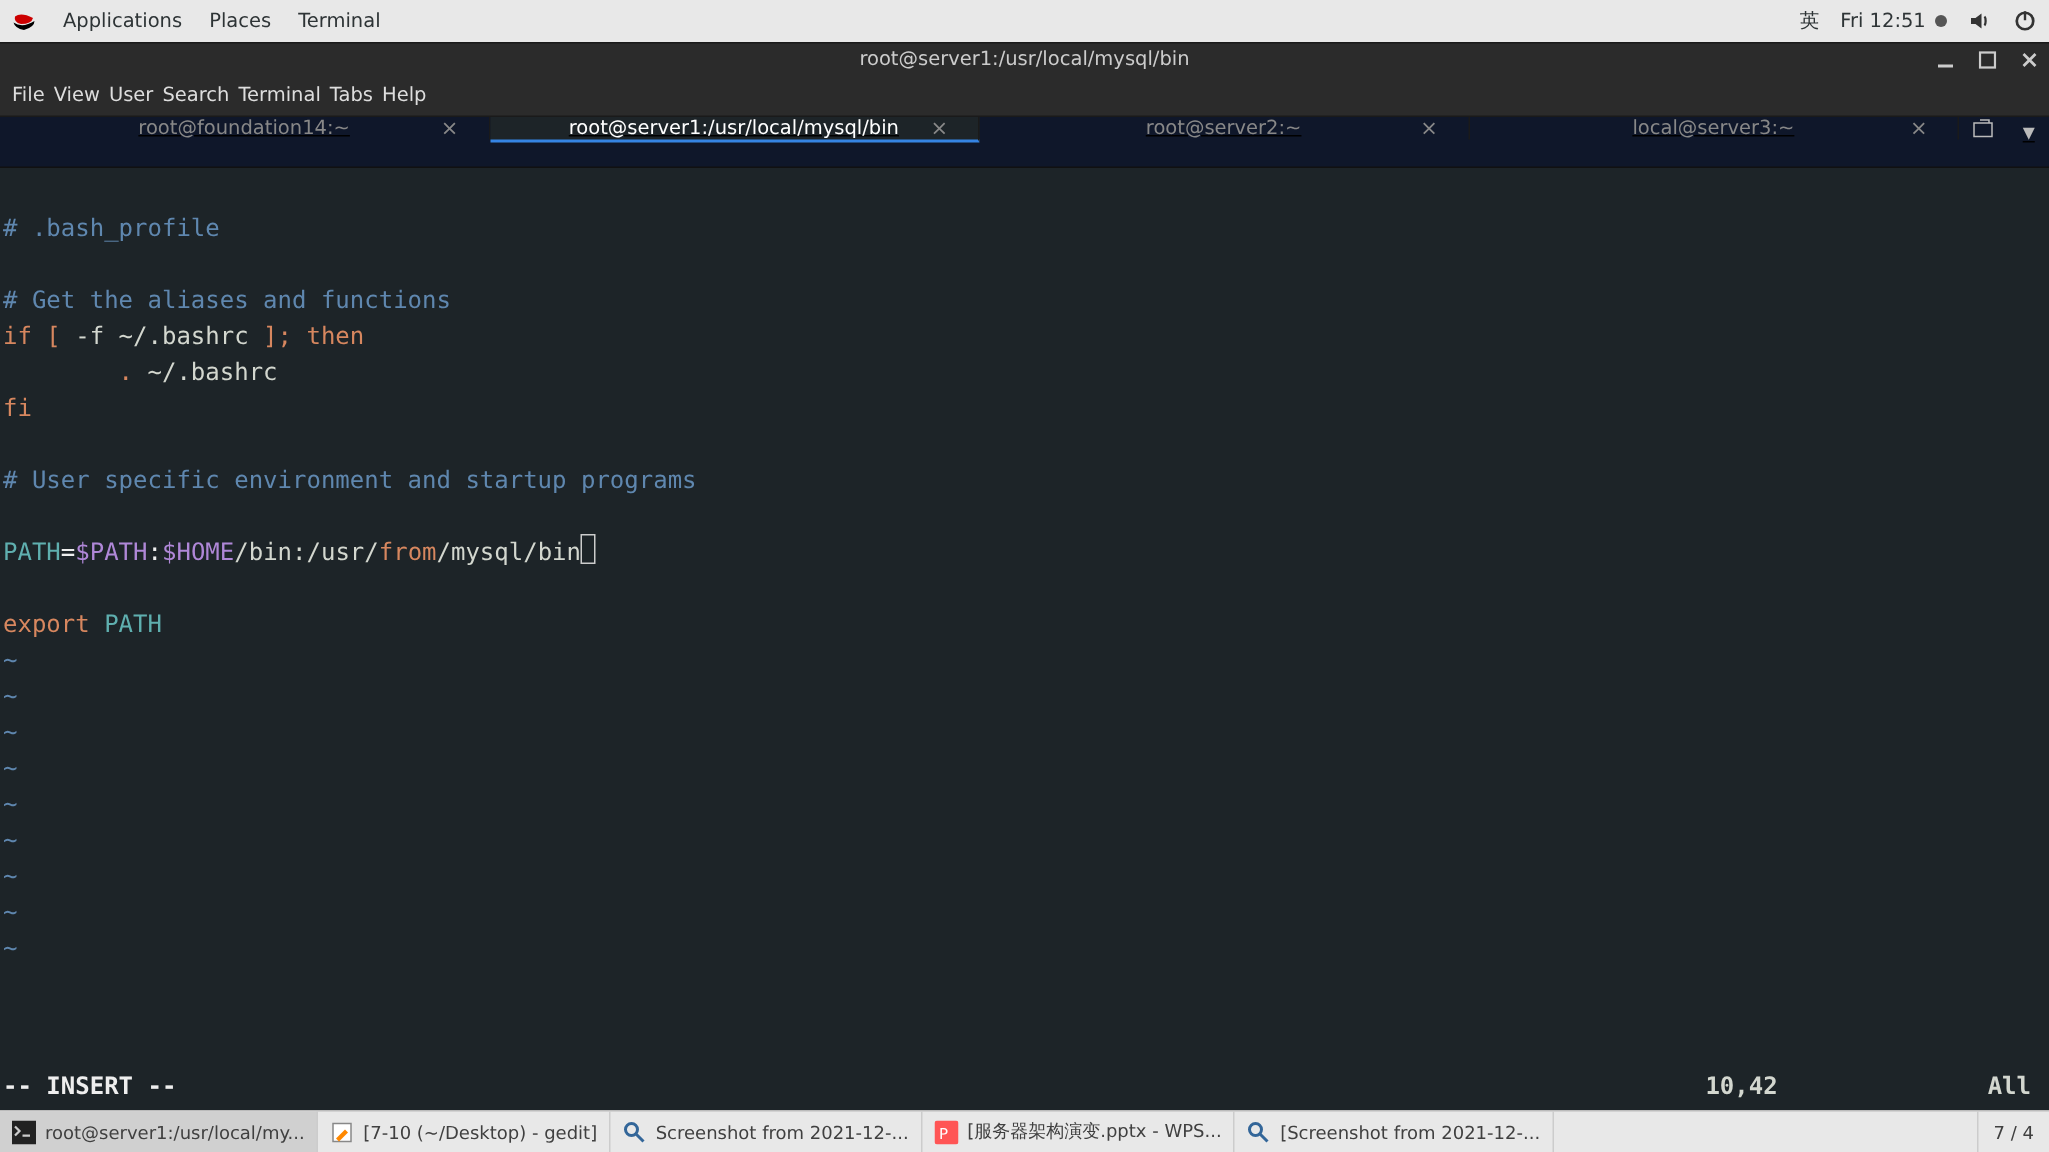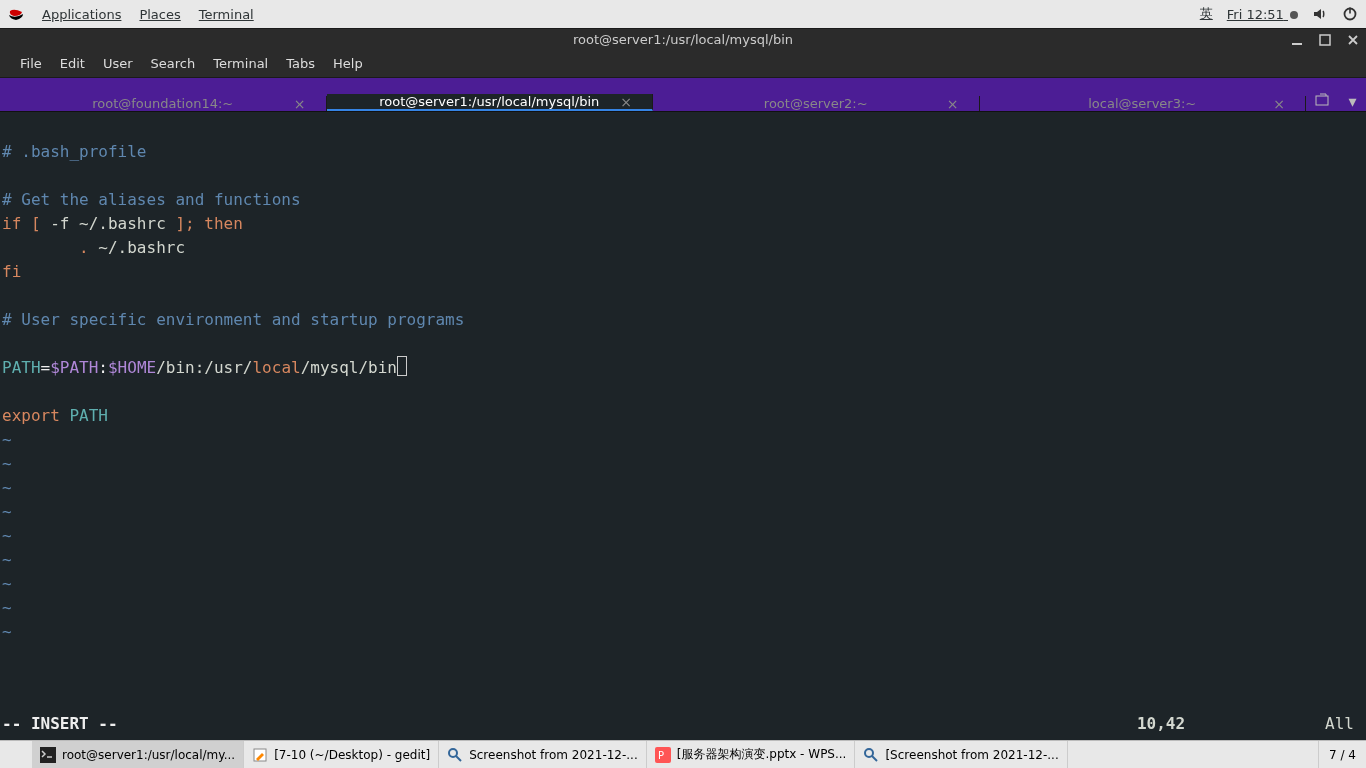--- a/index.html
+++ b/index.html
@@ -10,21 +10,20 @@
   overflow: hidden;
   position: relative;
 }
 .top-panel {
   height: 28px;
   background: #e8e8e8;
   display: flex; align-items: center;
   padding: 0 8px;
   font-size: 13px;
   color: #2e3436;
-  text-decoration: underline;
 }
 .top-panel .left { display: flex; align-items: center; gap: 18px; }
 .top-panel .right { margin-left: auto; display: flex; align-items: center; gap: 14px; }
 .redhat-icon { width: 16px; height: 16px; }
 .top-panel .dot { width: 8px; height: 8px; border-radius: 50%; background: #555; display: inline-block; margin-left: 2px; }
 .sys-icon { width: 16px; height: 16px; display: inline-flex; align-items: center; justify-content: center; }
 
 .window-chrome {
   height: 22px;
   background: #2b2b2b;
@@ -38,33 +37,34 @@
   position: absolute; right: 6px; top: 0; bottom: 0;
   display: flex; align-items: center; gap: 14px;
   color: #ccc; font-size: 14px;
 }
 .win-btn { width: 14px; height: 14px; display: inline-flex; align-items: center; justify-content: center; cursor: pointer; }
 
 .menu-bar {
   height: 28px;
   background: #2b2b2b;
   display: flex; align-items: center;
-  padding: 0 20px;
-  gap: 18px;
+  padding: 0 8px;
+  gap: 6px;
   color: #ddd;
   font-size: 13px;
   border-bottom: 1px solid #1a1a1a;
 }
 .menu-bar span { cursor: pointer; }
 
 .tab-bar {
   height: 34px;
-  background: #4c1d95;
-  display: flex; align-items: flex-end;
+  background: #0f172a;
+  display: flex; align-items: flex-start;
   border-bottom: 1px solid #111;
+  text-decoration: underline;
 }
 .tab {
   flex: 1;
   display: flex; align-items: center; justify-content: center;
   color: #888;
   font-size: 13px;
   position: relative;
   border-right: 1px solid #1a1a1a;
 }
 .tab.active {
@@ -105,31 +105,30 @@
 .cursor-block {
   display: inline-block; width: 10px; height: 20px;
   border: 1px solid #ccc; vertical-align: -3px;
 }
 .status-line {
   position: absolute; left: 2px; right: 2px; bottom: 4px;
   display: flex;
   color: #eee; font-weight: bold; margin-top: 32px;
 }
 .status-line .mid { margin-left: auto; margin-right: 140px; font-weight: bold; color: #d3d7cf; }
-.status-line .right { font-weight: normal; color: #d3d7cf; margin-right: 10px; }
+.status-line .right { font-weight: bold; color: #d3d7cf; margin-right: 10px; }
 
 .taskbar {
   position: absolute; left: 0; right: 0; bottom: 0;
   height: 28px;
   background: #e8e8e8;
   border-top: 1px solid #bbb;
   display: flex; align-items: stretch;
   font-size: 12px;
-  color: #000000;
-  padding-left: 32px;
+  color: #404040;
 }
 .task-item {
   display: flex; align-items: center;
   gap: 6px;
   padding: 0 8px;
   border-right: 1px solid #ccc;
   min-width: 0;
   max-width: 220px;
 }
 .task-item.active { background: #d0d0d0; }
@@ -191,21 +190,21 @@
     <span class="win-btn">
         <svg width="12" height="12">
           <path d="M2 2l8 8M10 2l-8 8" stroke="#ccc" stroke-width="1.8"></path>
         </svg>
       </span>
   </div>
 </div>
 
 <div class="menu-bar">
   <span>File</span>
-  <span>Edit</span>
+  <span>View</span>
   <span>User</span>
   <span>Search</span>
   <span>Terminal</span>
   <span>Tabs</span>
   <span>Help</span>
 </div>
 
 <div class="tab-bar">
   <div class="tab">
     <span>root@foundation14:~</span>
@@ -235,21 +234,21 @@
 <div class="terminal-body">
 <span class="c-comment"># .bash_profile</span>
 
 <span class="c-comment"># Get the aliases and functions</span>
 <span class="c-keyword">if</span><span class="c-bracket"> [ </span><span class="c-path">-f</span><span class="c-path"> ~/.bashrc </span><span class="c-bracket">];</span><span class="c-keyword"> then</span>
 <span class="c-keyword">        . </span><span class="c-path">~/.bashrc</span>
 <span class="c-keyword">fi</span>
 
 <span class="c-comment"># User specific environment and startup programs</span>
 
-<span class="c-var">PATH</span><span class="c-white">=</span><span class="c-purple">$PATH</span><span class="c-white">:</span><span class="c-purple">$HOME</span><span class="c-path">/bin:/usr/</span><span class="c-keyword">local</span><span class="c-path">/mysql/bin</span><span class="cursor-block"></span>
+<span class="c-var">PATH</span><span class="c-white">=</span><span class="c-purple">$PATH</span><span class="c-white">:</span><span class="c-purple">$HOME</span><span class="c-path">/bin:/usr/</span><span class="c-keyword">from</span><span class="c-path">/mysql/bin</span><span class="cursor-block"></span>
 
 <span class="c-keyword">export</span><span class="c-var"> PATH</span>
 <span class="c-tilde">~</span>
 <span class="c-tilde">~</span>
 <span class="c-tilde">~</span>
 <span class="c-tilde">~</span>
 <span class="c-tilde">~</span>
 <span class="c-tilde">~</span>
 <span class="c-tilde">~</span>
 <span class="c-tilde">~</span>

